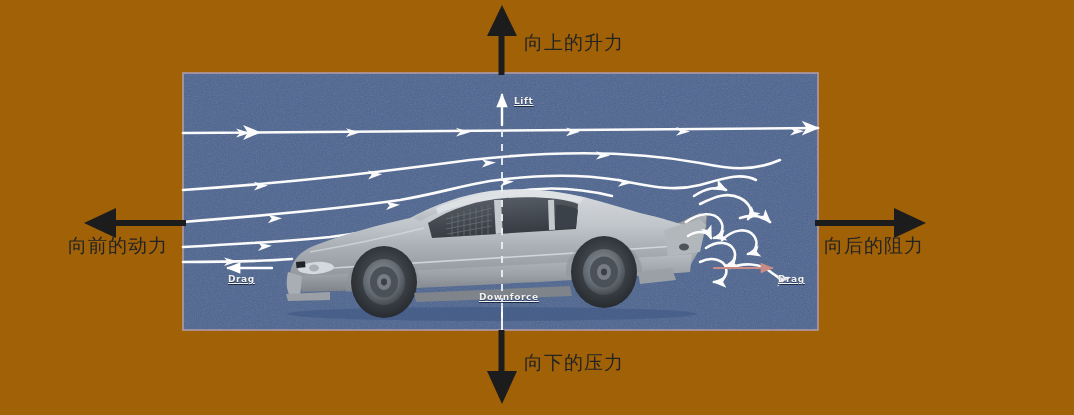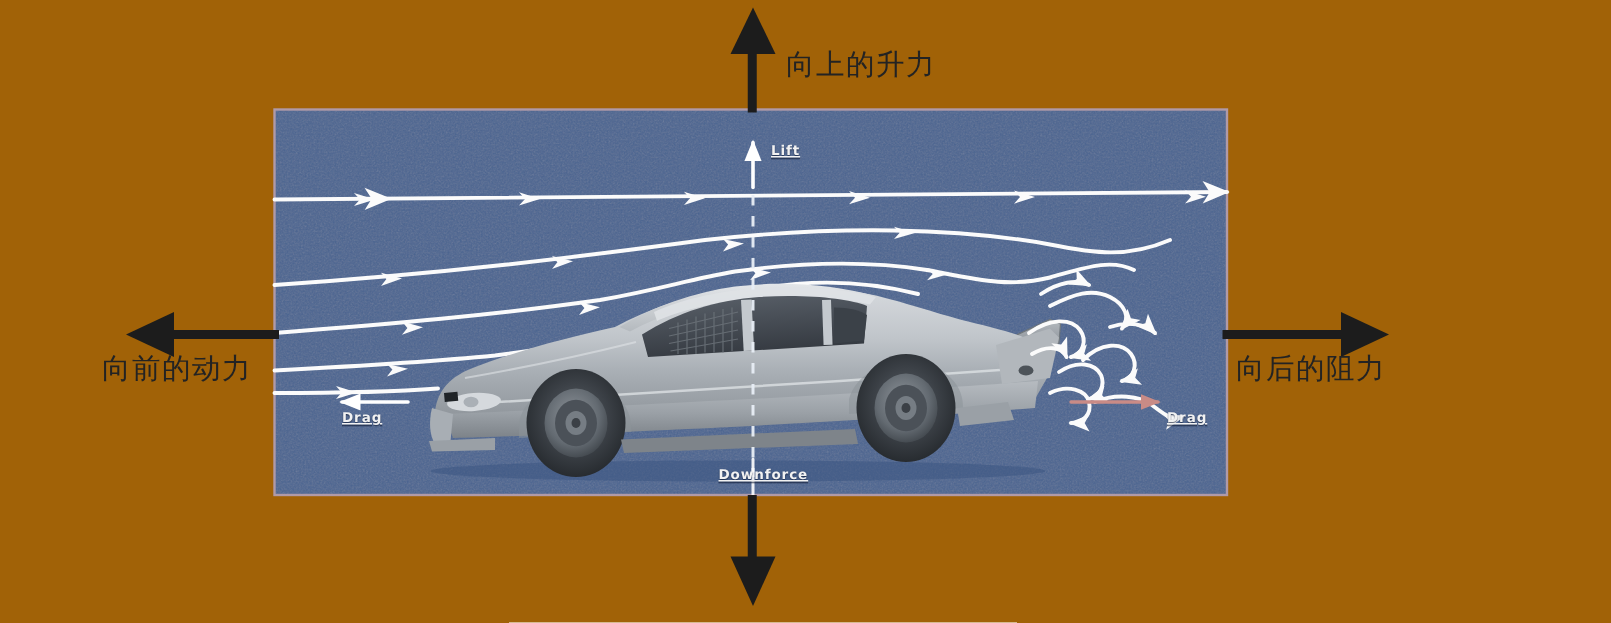--- a/index.html
+++ b/index.html
@@ -297,22 +297,23 @@
       </g>
     </g>
   </svg>
 
   <div class="cn-label" style="left:524px; top:30px;">向上的升力</div>
 
   <div class="cn-label" style="left:68px; top:233px;">向前的动力</div>
 
   <div class="cn-label" style="left:824px; top:233px;">向后的阻力</div>
 
+  <div class="cn-label" style="left:524px; top:350px;">向下的压力</div>
 
   <div class="inner-label" style="left:514px; top:96px;">Lift</div>
 
   <div class="inner-label" style="left:228px; top:274px;">Drag</div>
 
   <div class="inner-label" style="left:754px; top:274px;padding-left:24px;">Drag</div>
 
-  <div class="inner-label" style="left:479px; top:312px;">Downforce</div>
+  <div class="inner-label" style="left:479px; top:292px;">Downforce</div>
 
 </div>
 
 </body></html>

